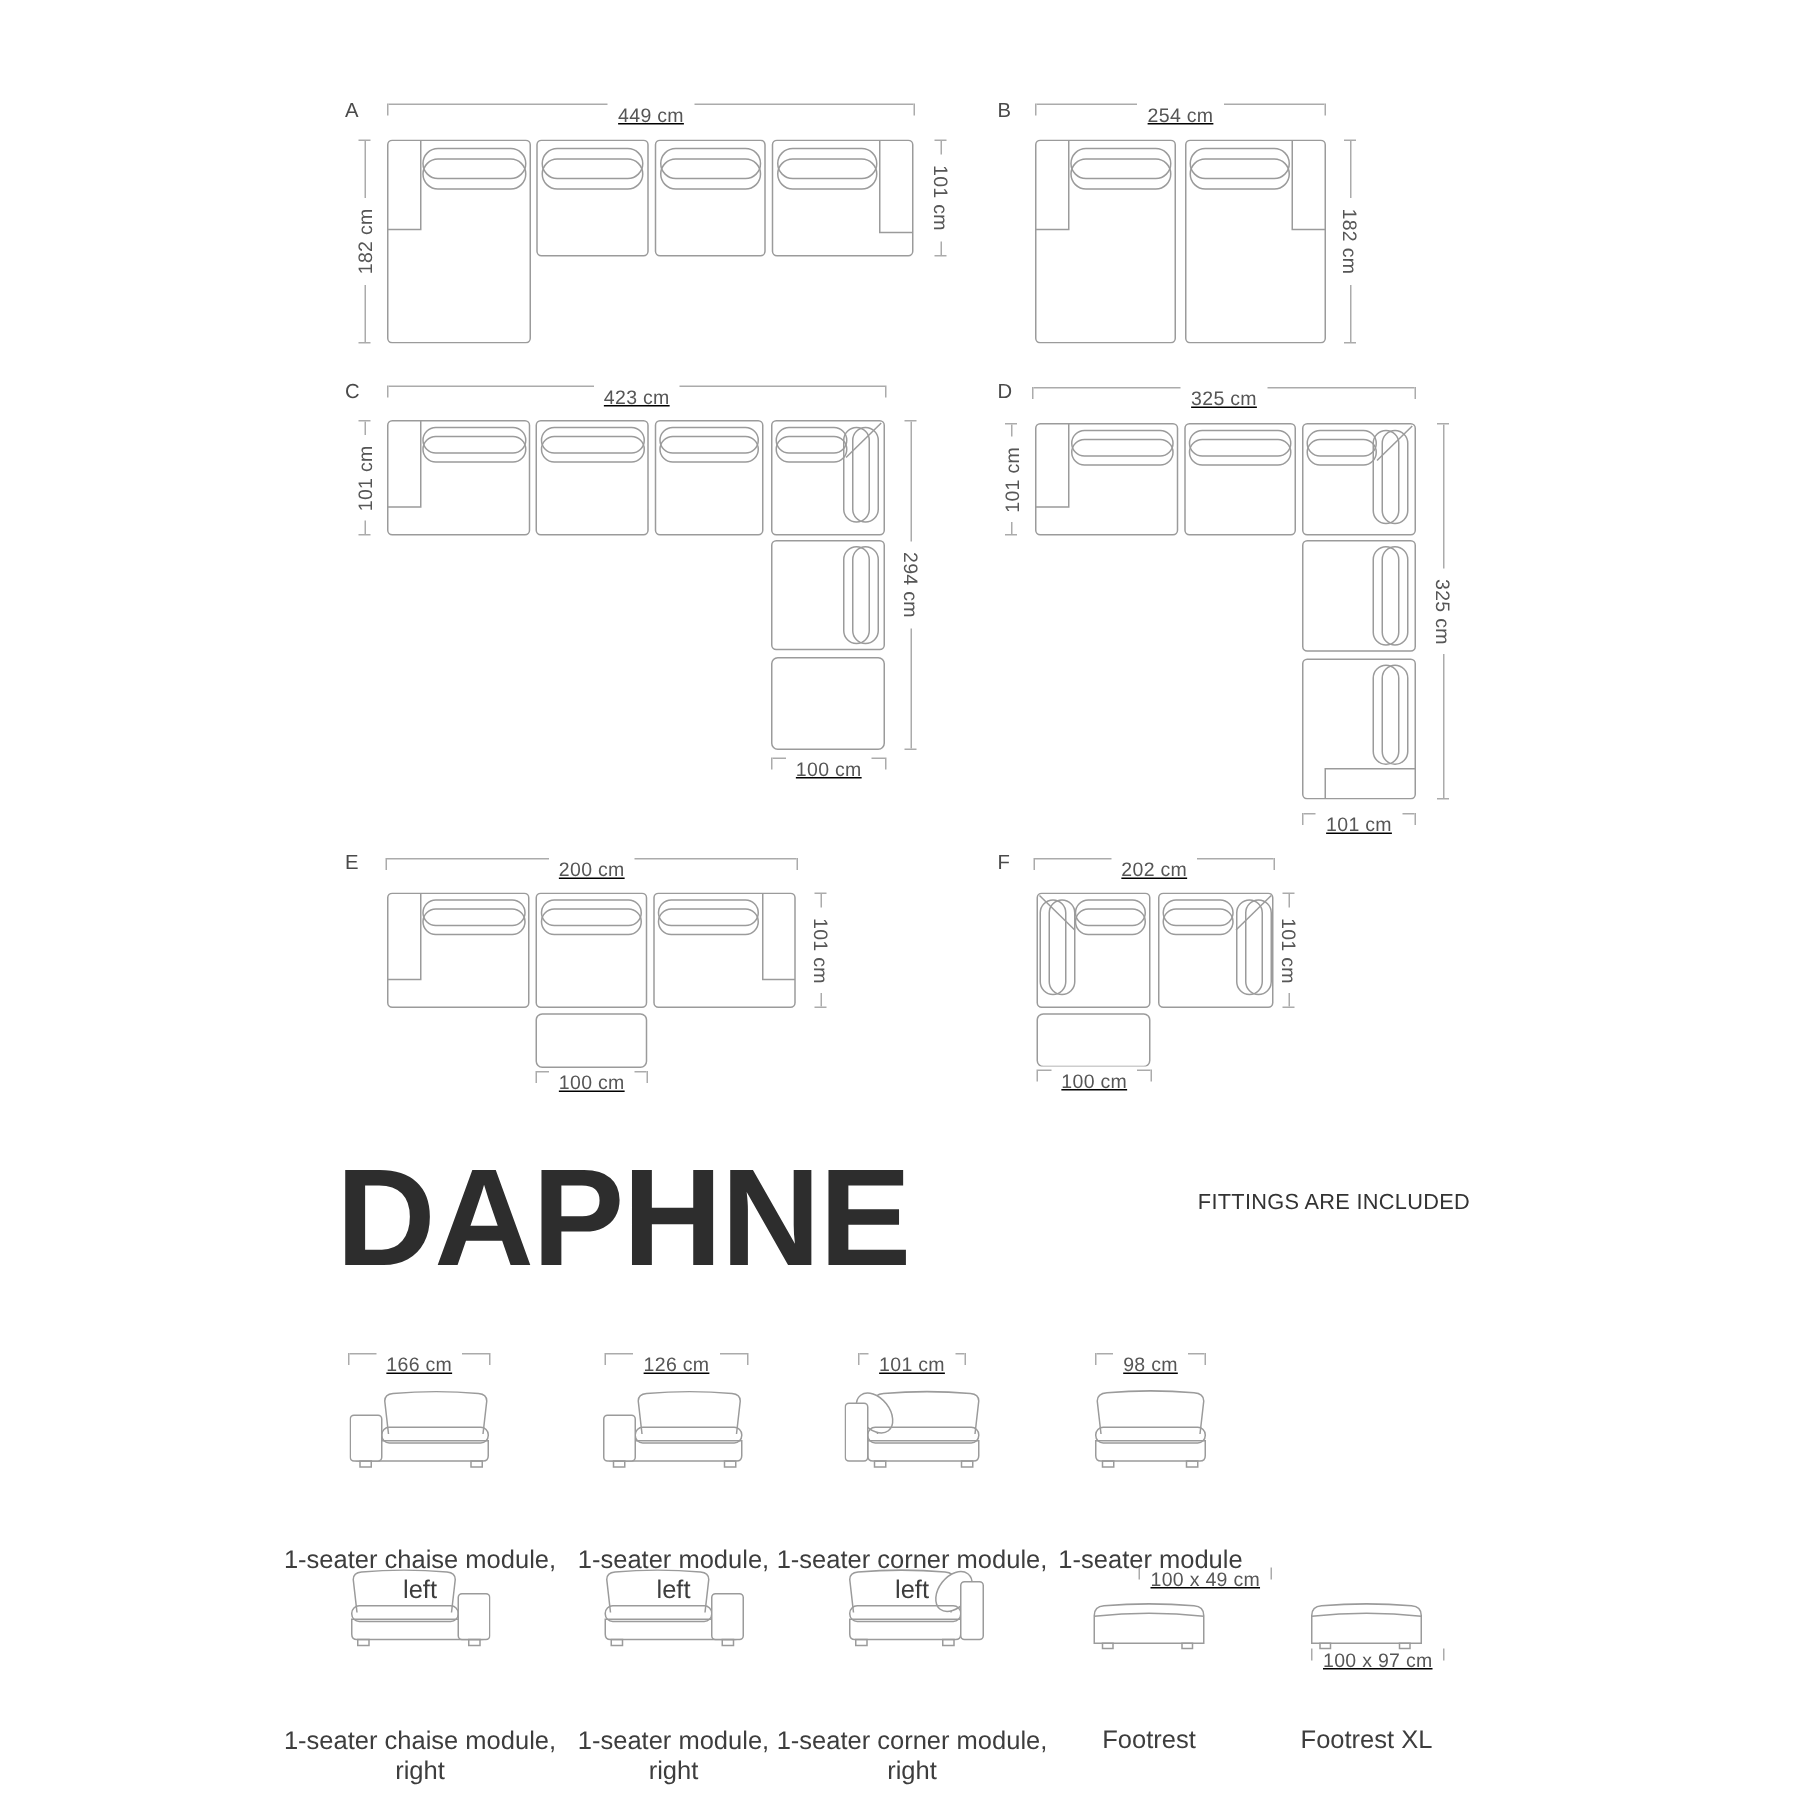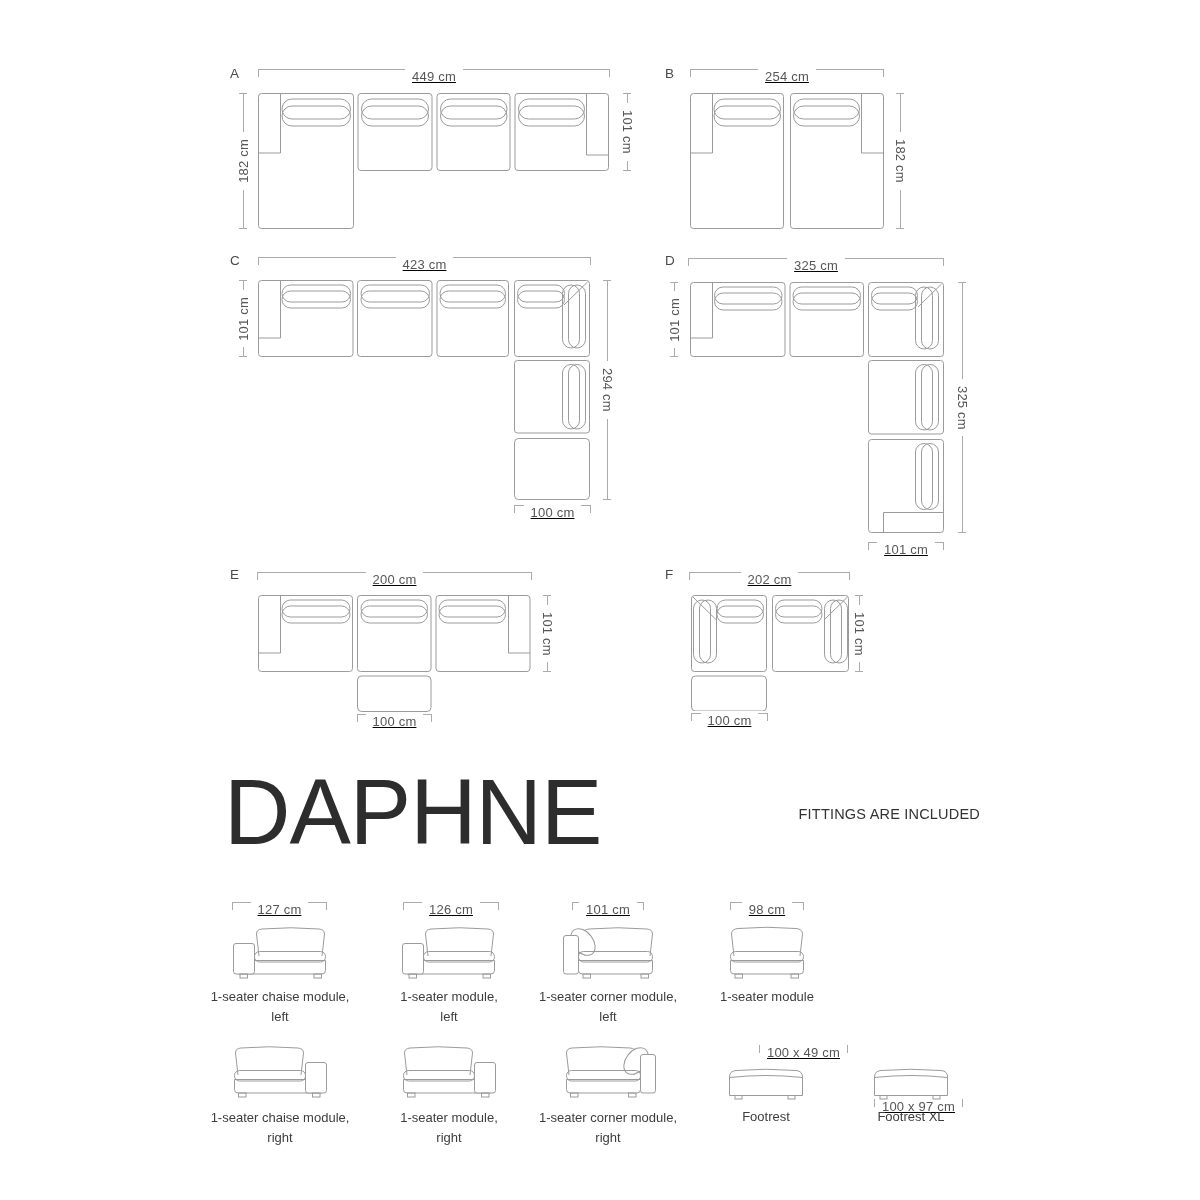--- a/index.html
+++ b/index.html
@@ -16,25 +16,25 @@
   .dim-v{display:flex;flex-direction:column;align-items:center;width:14px;}
   .tickv{width:1px;height:8px;background:#ababab;flex:0 0 auto;}
   .tickh{width:8px;height:1px;background:#ababab;flex:0 0 auto;}
   .hline{flex:1 1 auto;height:1px;background:#ababab;}
   .vline{flex:1 1 auto;width:1px;background:#ababab;}
   .dim-text{font-size:13px;color:#565656;white-space:nowrap;padding:0 7px;letter-spacing:.2px;}
   .dim-text-v{font-size:13px;color:#565656;white-space:nowrap;padding:7px 0;letter-spacing:.2px;writing-mode:vertical-rl;}
   .dim-text-v.ccw{transform:rotate(180deg);}
   .cfg-letter{font-size:13.5px;color:#4a4a4a;}
   
-  .title{font-size:92px;color:#2d2d2d;letter-spacing:-1px;line-height:92px;font-weight:400;}
+  .title{font-size:92px;color:#2d2d2d;letter-spacing:-1px;line-height:92px;font-weight:700;}
   .tagline{text-align:right;font-size:25px;line-height:24px;color:#383838;letter-spacing:.5px;}
-  .tagline-note{text-align:right;font-size:14.5px;color:#333333;margin-top:20px;letter-spacing:.2px;}
+  .tagline-note{text-align:right;font-size:14.5px;color:#333333;margin-top:8px;letter-spacing:.2px;}
   
-  .mod-label{font-size:13px;line-height:20px;color:#3d3d3d;text-align:center;width:190px;}
+  .mod-label{font-size:17px;line-height:20px;color:#3d3d3d;text-align:center;width:190px;margin-top:43px;}
 </style>
 </head>
 <body>
 
 <span class="abs cfg-letter" style="left:230px;top:66px">A</span>
 <div class="abs dim-h" style="left:258px;top:69px;width:352px">
   <span class="tickv"></span>
     <span class="hline"></span>
   <span class="dim-text">449 cm</span>
   <span class="hline"></span>
@@ -325,21 +325,21 @@
 </svg>
 
 <div class="abs title" style="left:224px;top:766px">DAPHNE</div>
 <div class="abs tagline" style="right:220px;top:782px;width:300px">
   <div class="tagline-note">FITTINGS ARE INCLUDED</div>
 </div>
 
 <div class="abs dim-h" style="left:232px;top:902px;width:95px">
   <span class="tickv"></span>
     <span class="hline"></span>
-  <span class="dim-text">127 cm</span>
+  <span class="dim-text">166 cm</span>
   <span class="hline"></span>
     <span class="tickv"></span>
 </div>
 <svg class="abs draw" style="left:233px;top:921px" width="96" height="62" viewBox="0 0 96 62">
   <path d="M26,35 L23.5,13 Q23.5,8.5 29,8 Q58,5.5 86,8 Q91.5,8.5 91.5,13 L89,35"></path>
   <rect x="21.5" y="30.5" width="71" height="10.5" rx="5"></rect>
   <path d="M2.5,39.5 H92.5 V49.5 Q92.5,53 89,53 H6 Q2.5,53 2.5,49.5 Z"></path>
   <rect class="oc" x="0.5" y="22.5" width="21" height="30.5" rx="2.5"></rect>
   <rect x="7" y="53" width="7.5" height="4"></rect>
     <rect x="81" y="53" width="7.5" height="4"></rect>

